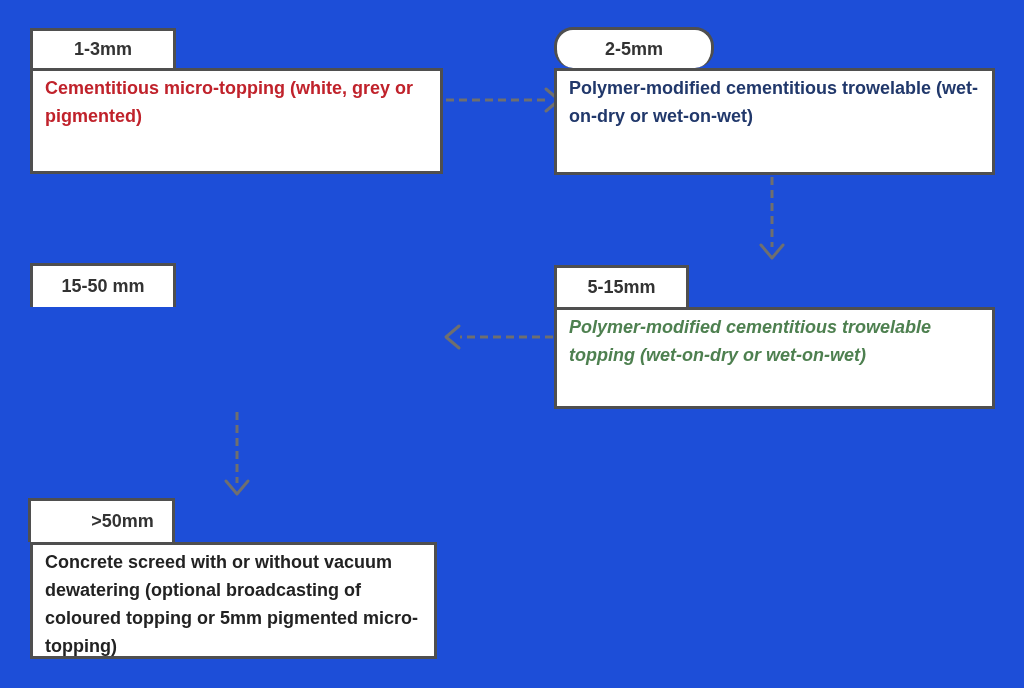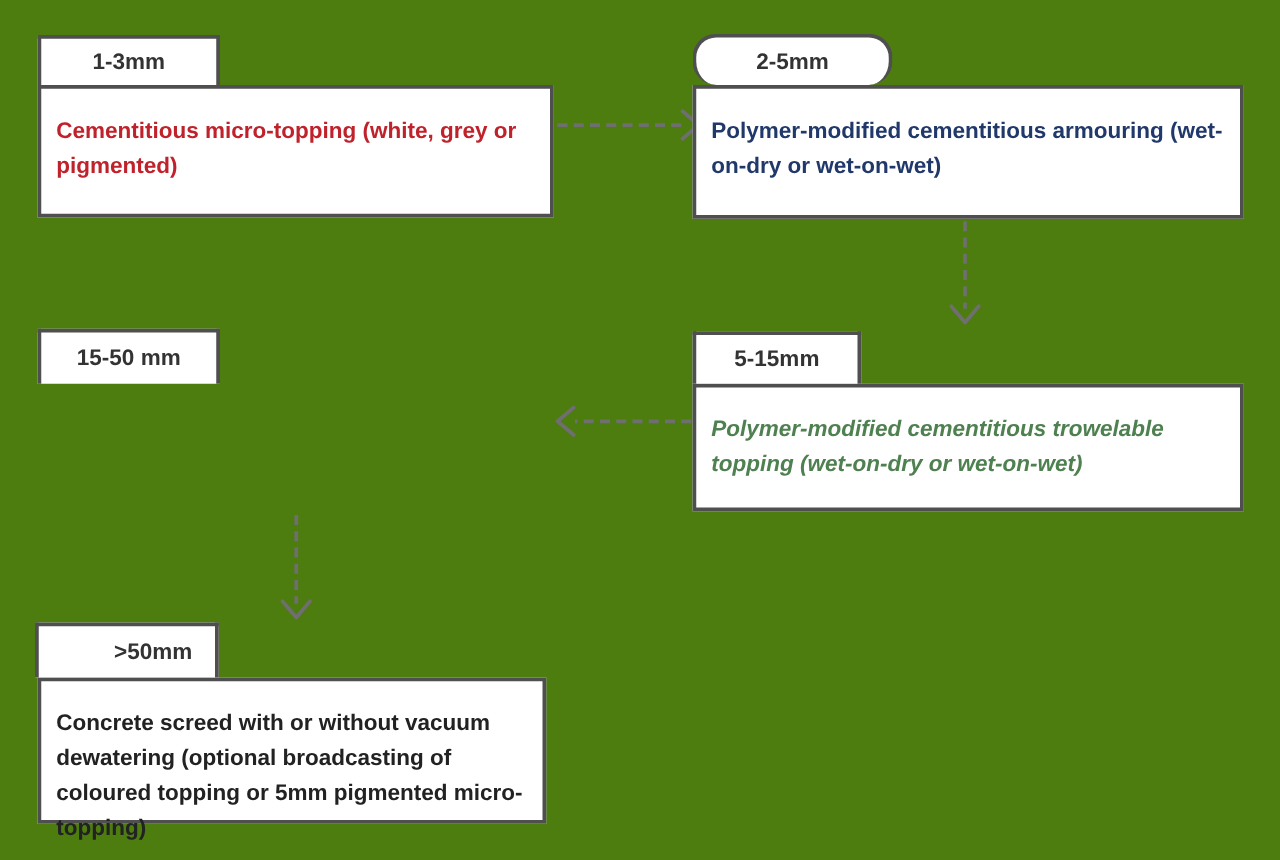--- a/index.html
+++ b/index.html
@@ -1,31 +1,31 @@
 <!DOCTYPE html>
 <html><head>
 <meta charset="utf-8">
 <style>
   * { margin:0; padding:0; box-sizing:border-box; }
   html,body { background:#ffffff; font-family:"Liberation Sans", sans-serif; }
   #canvas {
     position:relative; width:1024px; height:688px;
-    background:#4d7c0f; overflow:hidden;
+    background:#1d4ed8; overflow:hidden;
   }
   #arrow-layer { position:absolute; left:0; top:0; width:1024px; height:688px; z-index:0; }
   .tab {
     position:absolute; background:#ffffff;
     border:3px solid #4f4f4f; border-bottom:none;
     display:flex; align-items:center; justify-content:center;
     font-size:18px; font-weight:700; color:#333333; z-index:2;
   }
   .nodebody {
     position:absolute; background:#ffffff;
     border:3px solid #4f4f4f;
-    padding:20px 8px 12px 12px;
+    padding:4px 8px 12px 12px;
     font-size:18px; font-weight:700; line-height:1.55; z-index:1;
   }
   
   .t1 { left:30px; top:28px;  width:146px; height:40px; }
   .b1 { left:30px; top:68px;  width:413px; height:106px; }
   
   .t2 { left:554px; top:27px; width:160px; height:41px;border-radius:19px; }
   .b2 { left:554px; top:68px; width:441px; height:107px; }
   
   .t3 { left:30px; top:263px; width:146px; height:44px; }
@@ -67,21 +67,21 @@
     <span>1-3mm</span>
   </div>
   <div class="nodebody b1">
     <span style="color: rgb(192, 34, 43);">Cementitious micro-topping (white, grey or pigmented)</span>
   </div>
 
   <div class="tab t2">
     <span>2-5mm</span>
   </div>
   <div class="nodebody b2">
-    <span style="color: rgb(33, 56, 107);">Polymer-modified cementitious armouring (wet-on-dry or wet-on-wet)</span>
+    <span style="color: rgb(33, 56, 107);">Polymer-modified cementitious trowelable (wet-on-dry or wet-on-wet)</span>
   </div>
 
   <div class="tab t3">
     <span>15-50 mm</span>
   </div>
 
   <div class="tab t4">
     <span>5-15mm</span>
   </div>
   <div class="nodebody b4">

